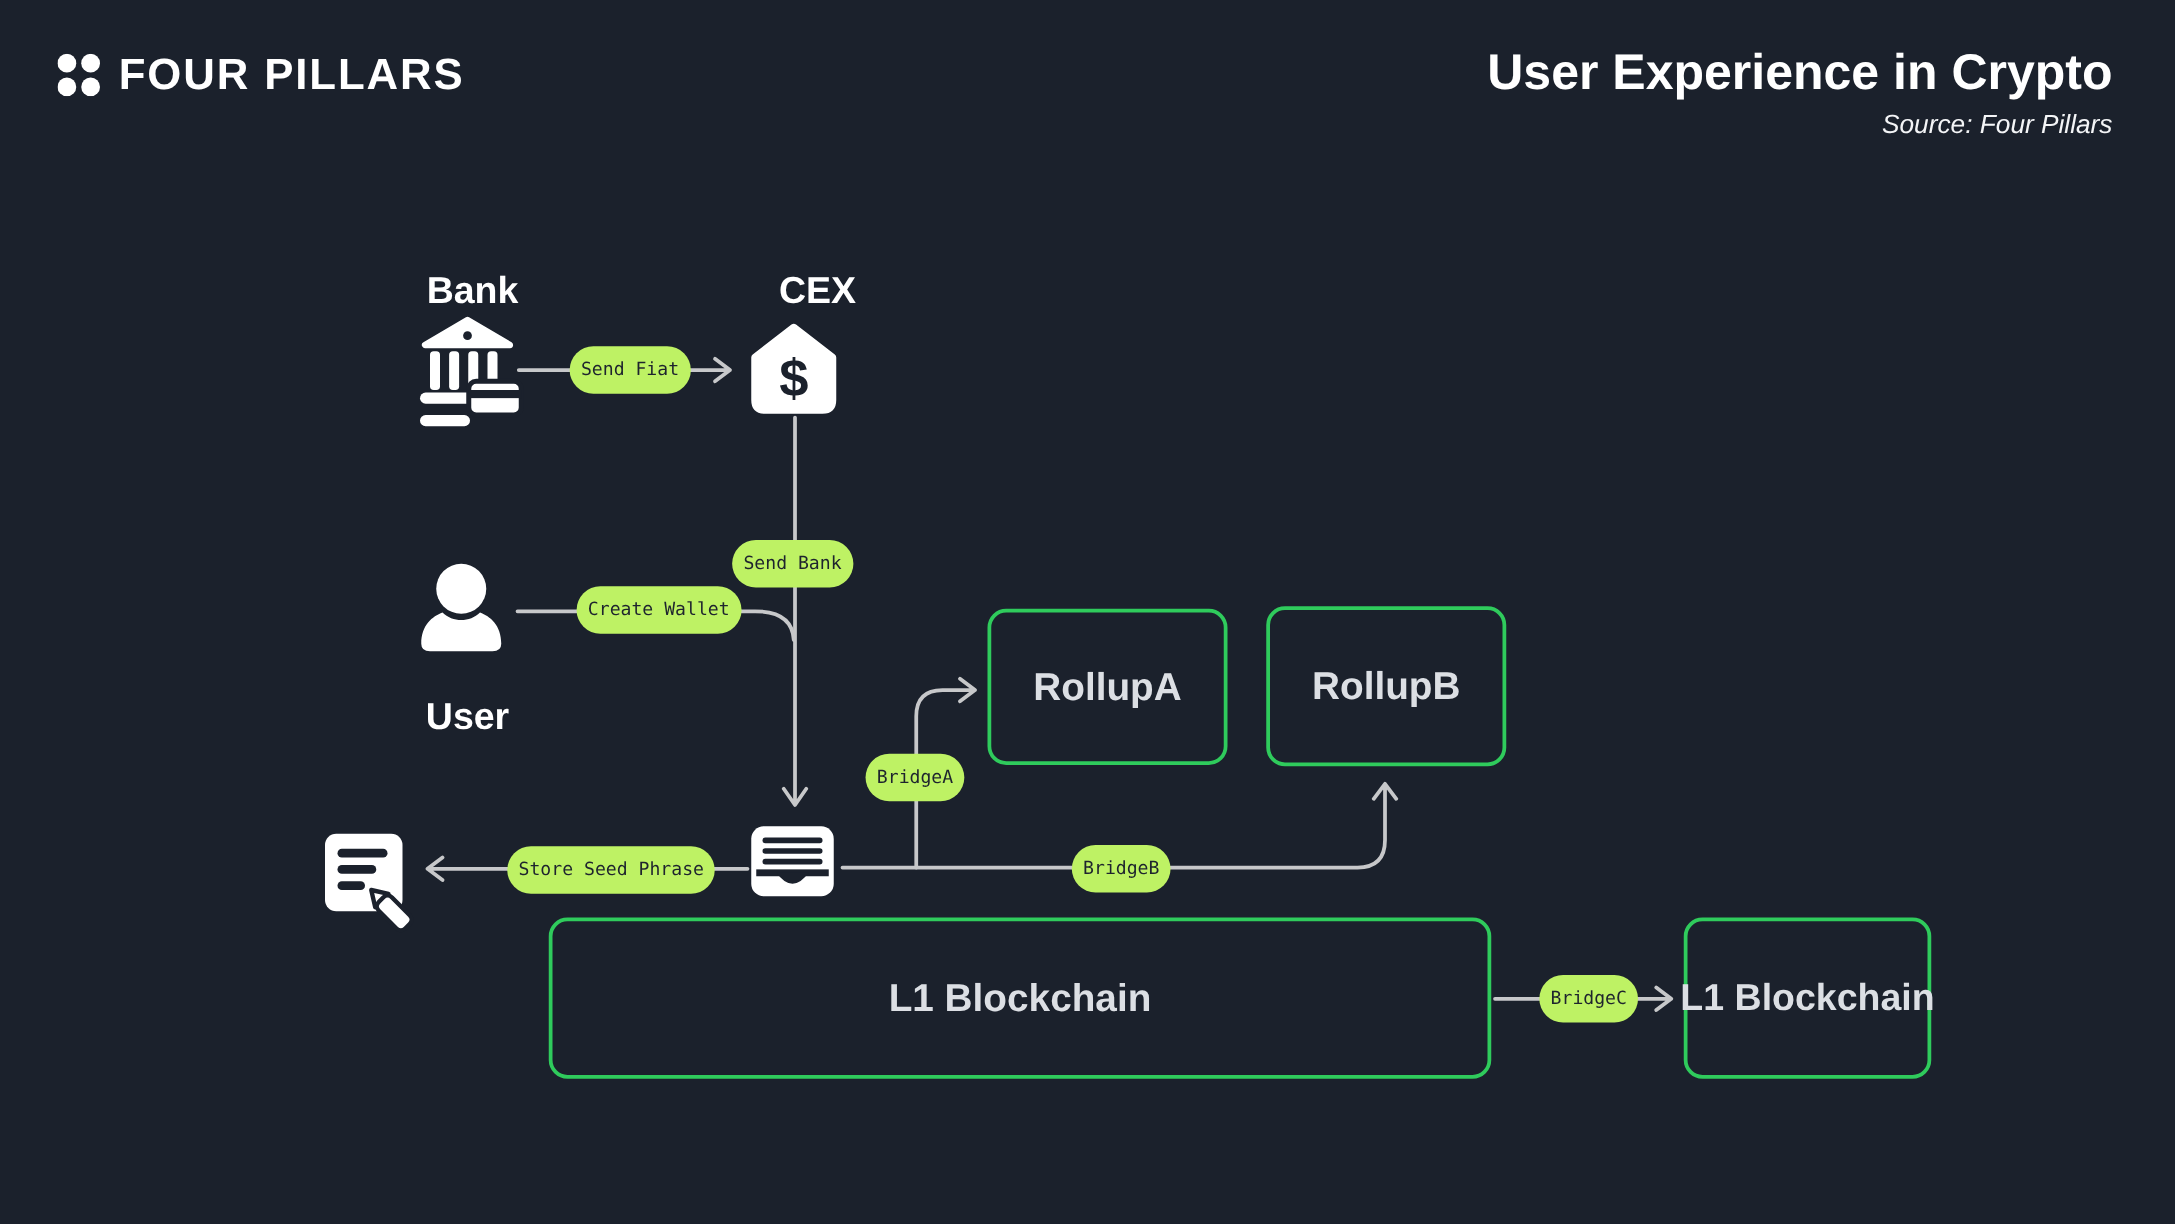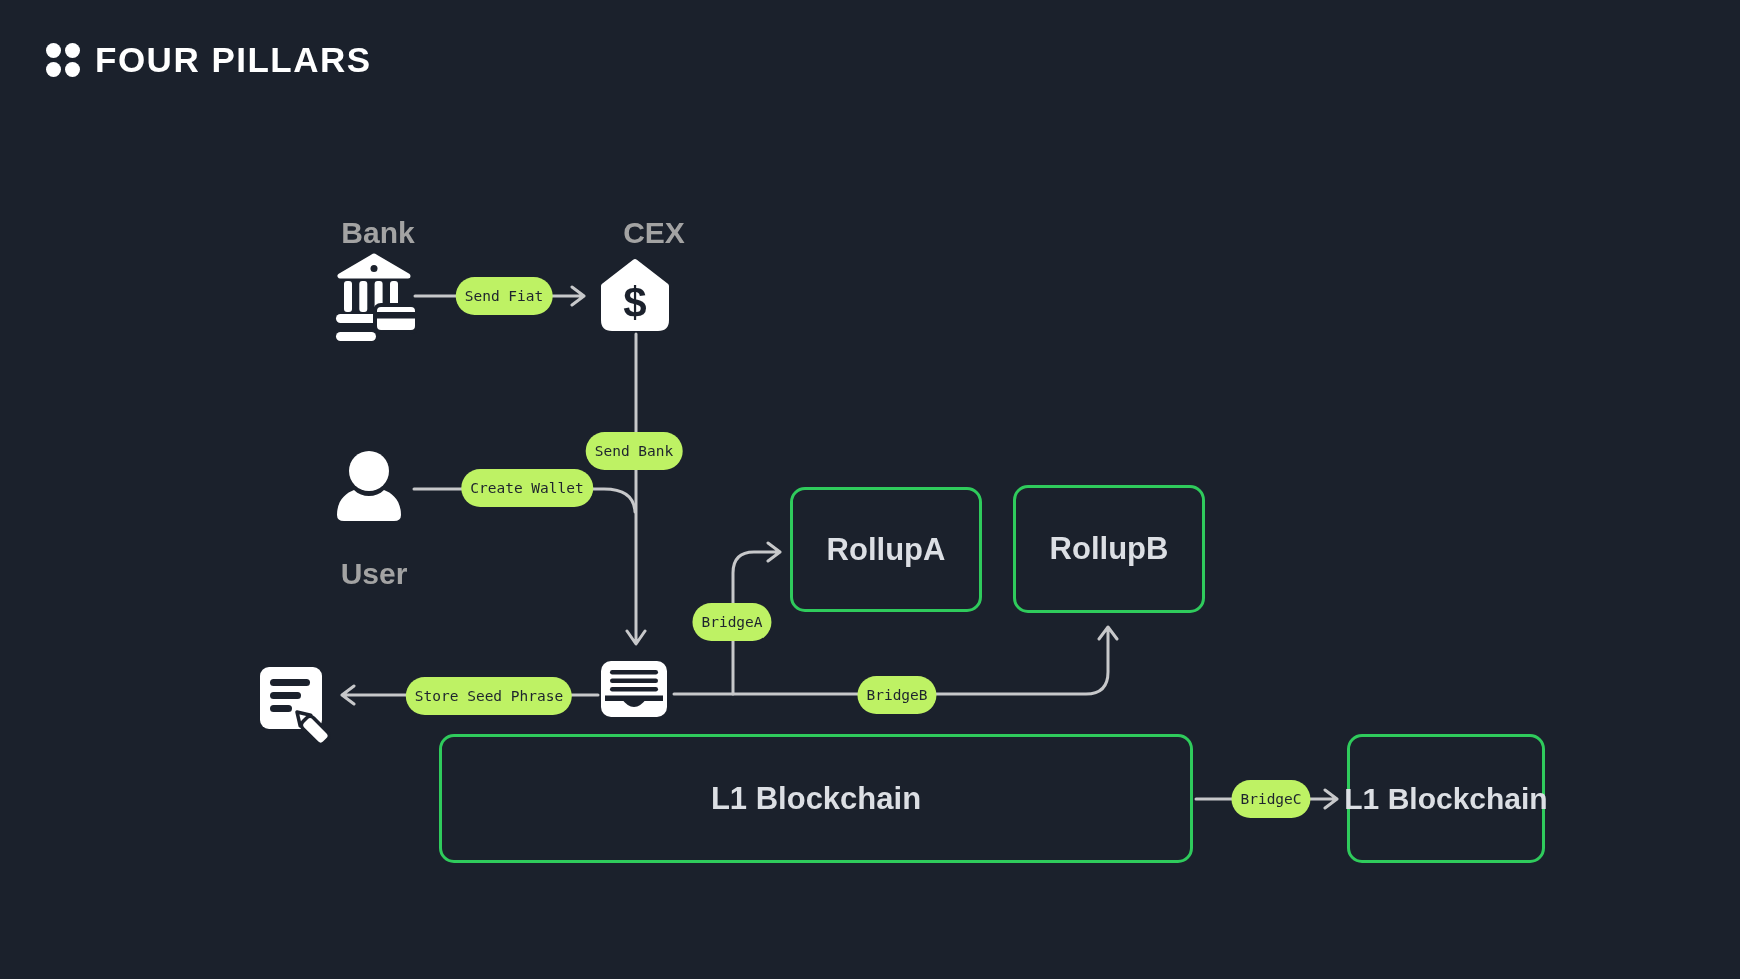--- a/index.html
+++ b/index.html
@@ -14,21 +14,21 @@
   
   .brand { position: absolute; left: 46px; top: 40px; display: flex; align-items: center; gap: 15px; }
   .brand-text { color: #ffffff; font-size: 35px; font-weight: 700; letter-spacing: 1.5px; }
   .title-block { position: absolute; right: 50px; top: 36px; text-align: right; }
   .page-title { color: #ffffff; font-size: 40px; font-weight: 700; line-height: 1.12; }
   .page-source { color: #f4f5f7; font-size: 21px; font-style: italic; margin-top: 7px; }
 
   
   .node-label {
     position: absolute; transform: translateX(-50%);
-    color: #a3a3a3; font-size: 30px; font-weight: 700; white-space: nowrap;
+    color: #ffffff; font-size: 30px; font-weight: 700; white-space: nowrap;
   }
 
   
   .pill {
     position: absolute; transform: translate(-50%, -50%);
     background: #bef264; color: #1e242e;
     font-family: "DejaVu Sans Mono", monospace;
     font-size: 14.5px; line-height: 20px; font-weight: 500;
     padding: 9px 9px; border-radius: 999px; white-space: nowrap;
     z-index: 3;
@@ -67,20 +67,24 @@
       <svg width="34" height="34" viewBox="0 0 34 34" fill="#ffffff" stroke="none">
         <circle cx="7.5" cy="7.5" r="7.5"></circle>
           <circle cx="26.5" cy="7.5" r="7.5"></circle>
         <circle cx="7.5" cy="26.5" r="7.5"></circle>
           <circle cx="26.5" cy="26.5" r="7.5"></circle>
       </svg>
     </span>
     <span class="brand-text">FOUR PILLARS</span>
   </div>
 
+  <div class="title-block">
+    <div class="page-title">User Experience in Crypto</div>
+    <div class="page-source">Source: Four Pillars</div>
+  </div>
 
   <div class="node-label" style="left:378px; top:216px;">Bank</div>
   <div class="node-label" style="left:634px; top:216px;margin-left:20px;">CEX</div>
   <div class="node-label" style="left:374px; top:557px;">User</div>
 
   <span class="icon" style="left:330px; top:250px;">
     <svg width="90" height="95" viewBox="0 0 90 95">
       <g fill="#ffffff" stroke="#ffffff" stroke-width="5" stroke-linejoin="round">
         <polygon points="44,6 10,26 78,26"></polygon>
       </g>

